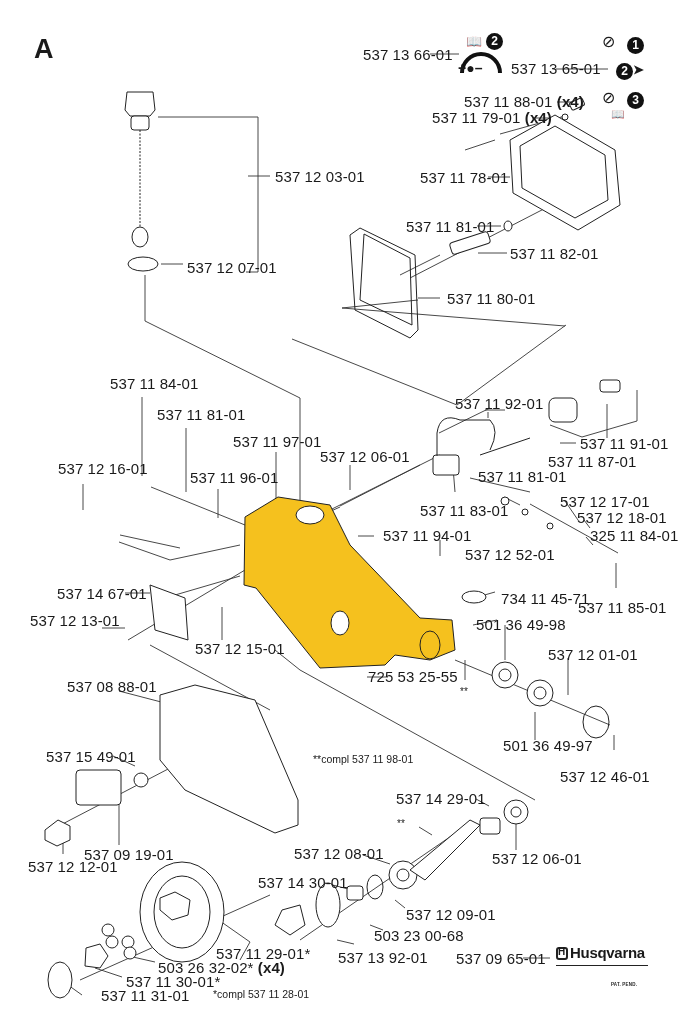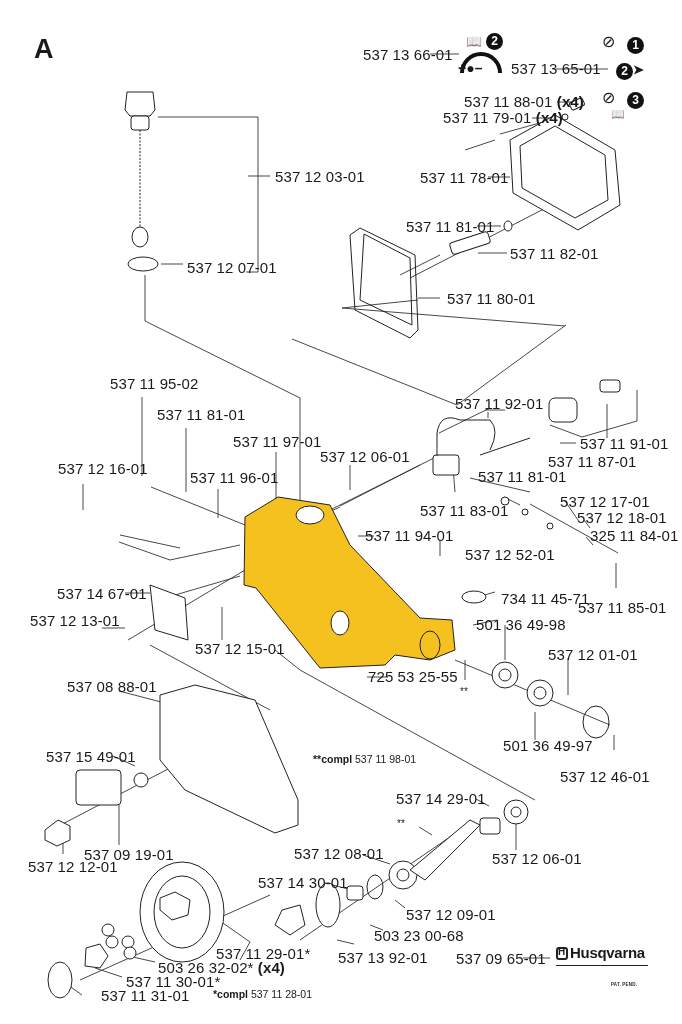--- a/index.html
+++ b/index.html
@@ -9,21 +9,21 @@
   .lbl { position: absolute; font-size: 15px; white-space: nowrap; line-height: 12px; letter-spacing: 0.1px; }
   .lbl b { font-weight: bold; }
   .section-letter { position: absolute; left: 34px; top: 34px; font-size: 27px; font-weight: bold; }
   .brand { position: absolute; left: 556px; top: 944px; font-size: 15px; font-weight: bold; letter-spacing: -0.3px;
            border-bottom: 1.5px solid #222; padding-bottom: 4px; width: 92px; }
   .brand .crown { display:inline-block; width: 12px; height: 13px; border: 2px solid #222; border-radius: 3px;
                   margin-right: 2px; vertical-align: -2px; box-sizing: border-box; position: relative; }
   .brand .crown::after { content: "H"; position: absolute; left: 0px; top: -3px; font-size: 10px; font-weight: bold; }
   .patpend { position: absolute; left: 611px; top: 982px; font-size: 4.5px; font-weight: bold; letter-spacing: 0.2px; }
   .note { position: absolute; font-size: 10.5px; white-space: nowrap; }
-  .note b { font-weight: bold; margin-top: 46px; }
+  .note b { font-weight: normal; margin-top: 46px; }
   .badge { position: absolute; width: 17px; height: 17px; border-radius: 50%; background: #111; color: #fff;
            font-size: 12px; font-weight: bold; text-align: center; line-height: 17px; }
   .star-mark { position: absolute; font-size: 10px; }
 </style>
 </head>
 <body>
 
 <svg id="diagram" viewBox="0 0 682 1024" xmlns="http://www.w3.org/2000/svg">
   <g fill="none" stroke="#333" stroke-width="0.9">
 
@@ -204,41 +204,41 @@
 <span class="badge" style="left:616px;top:63px">2</span>
 <span style="position:absolute;left:633px;top:62px;font-size:13px;font-weight:bold">➤</span>
 <span class="badge" style="left:627px;top:92px">3</span>
 <span style="position:absolute;left:602px;top:88px;font-size:16px">⊘</span>
 <span style="position:absolute;left:611px;top:108px;font-size:11px">📖</span>
 <span style="position:absolute;left:458px;top:60px;font-size:14px;font-weight:bold">+●–</span>
 
 <div class="lbl" style="left:363px;top:49px">537 13 66-01</div>
 <div class="lbl" style="left:511px;top:63px">537 13 65-01</div>
 <div class="lbl" style="left:464px;top:96px"><span>537 11 88-01</span> <b>(x4)</b></div>
-<div class="lbl" style="left:443px;top:112px"><span>537 11 79-01</span> <b>(x4)</b></div>
+<div class="lbl" style="left:432px;top:112px"><span>537 11 79-01</span> <b>(x4)</b></div>
 <div class="lbl" style="left:420px;top:172px">537 11 78-01</div>
 <div class="lbl" style="left:275px;top:171px">537 12 03-01</div>
 <div class="lbl" style="left:406px;top:221px">537 11 81-01</div>
 <div class="lbl" style="left:510px;top:248px">537 11 82-01</div>
 <div class="lbl" style="left:187px;top:262px">537 12 07-01</div>
 <div class="lbl" style="left:447px;top:293px">537 11 80-01</div>
-<div class="lbl" style="left:110px;top:378px">537 11 95-02</div>
+<div class="lbl" style="left:110px;top:378px">537 11 84-01</div>
 <div class="lbl" style="left:455px;top:398px">537 11 92-01</div>
 <div class="lbl" style="left:157px;top:409px">537 11 81-01</div>
 <div class="lbl" style="left:233px;top:436px">537 11 97-01</div>
 <div class="lbl" style="left:580px;top:438px">537 11 91-01</div>
 <div class="lbl" style="left:320px;top:451px">537 12 06-01</div>
 <div class="lbl" style="left:548px;top:456px">537 11 87-01</div>
 <div class="lbl" style="left:58px;top:463px">537 12 16-01</div>
 <div class="lbl" style="left:190px;top:472px">537 11 96-01</div>
 <div class="lbl" style="left:478px;top:471px">537 11 81-01</div>
 <div class="lbl" style="left:420px;top:505px">537 11 83-01</div>
 <div class="lbl" style="left:560px;top:496px">537 12 17-01</div>
 <div class="lbl" style="left:577px;top:512px">537 12 18-01</div>
-<div class="lbl" style="left:365px;top:530px">537 11 94-01</div>
+<div class="lbl" style="left:383px;top:530px">537 11 94-01</div>
 <div class="lbl" style="left:590px;top:530px">325 11 84-01</div>
 <div class="lbl" style="left:465px;top:549px">537 12 52-01</div>
 <div class="lbl" style="left:57px;top:588px">537 14 67-01</div>
 <div class="lbl" style="left:501px;top:593px">734 11 45-71</div>
 <div class="lbl" style="left:578px;top:602px">537 11 85-01</div>
 <div class="lbl" style="left:30px;top:615px">537 12 13-01</div>
 <div class="lbl" style="left:195px;top:643px">537 12 15-01</div>
 <div class="lbl" style="left:476px;top:619px">501 36 49-98</div>
 <div class="lbl" style="left:548px;top:649px">537 12 01-01</div>
 <div class="lbl" style="left:368px;top:671px">725 53 25-55</div>

